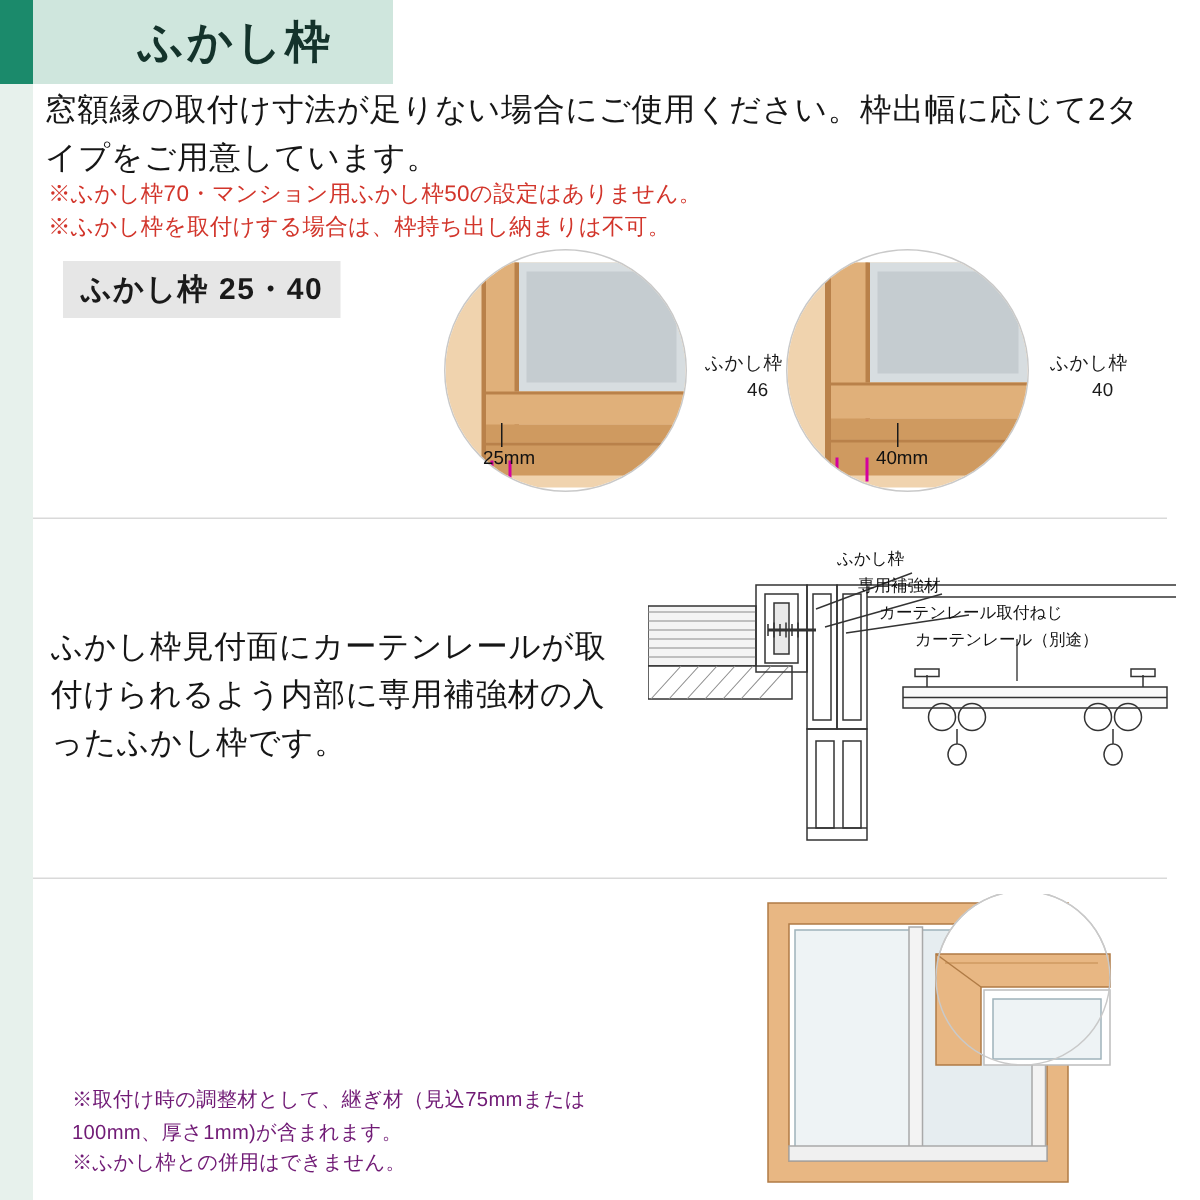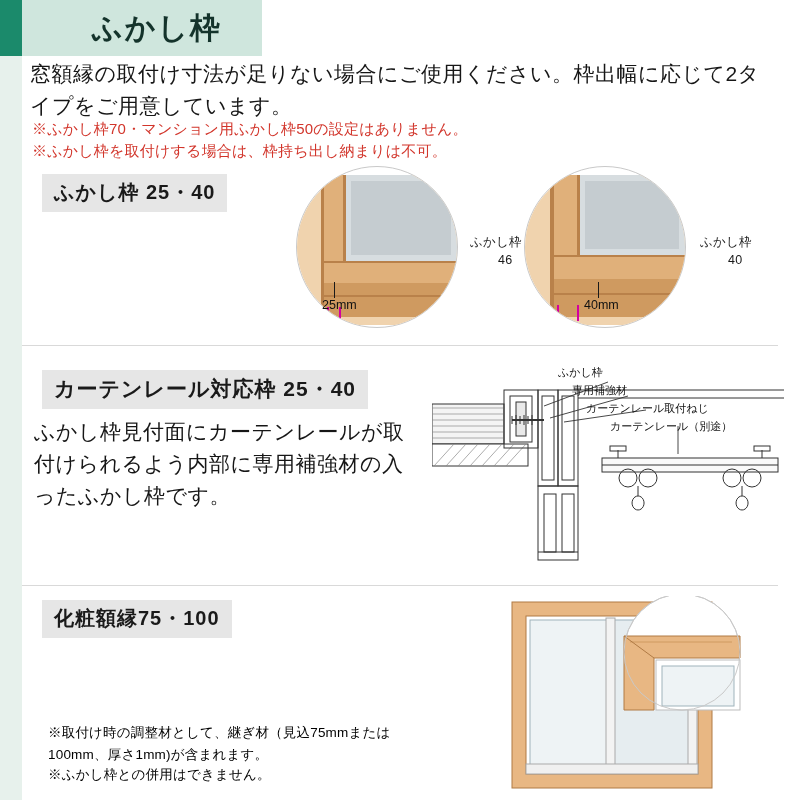--- a/index.html
+++ b/index.html
@@ -52,21 +52,21 @@
   .hr.h2{top:585px;}
 
   
   .para{
     position:absolute;font-size:21px;line-height:1.52;letter-spacing:0.5px;color:#161616;font-family:Liberation Mono, monospace;
   }
   .para.p2{left:34px;top:418px;width:390px;}
   .para.p3{left:34px;top:645px;width:380px;}
 
   .smallnote{
-    position:absolute;font-size:13.5px;line-height:1.6;color:#000000;letter-spacing:0.2px;
+    position:absolute;font-size:13.5px;line-height:1.6;color:#701a75;letter-spacing:0.2px;
   }
   .smallnote.n1{left:48px;top:722px;width:400px;}
   .smallnote.n2{left:48px;top:764px;width:400px;}
 
   
   .circ{
     position:absolute;border-radius:50%;background:#ffffff;
     border:1px solid #c9c9c9;overflow:hidden;
   }
   .circ.c1{left:296px;top:166px;width:160px;height:160px;}
@@ -153,21 +153,20 @@
     <div class="magenta" style="left:32px;top:138px;width:2px;height:16px;"></div>
     <div class="magenta" style="left:52px;top:138px;width:2px;height:16px;"></div>
   </div>
   <div class="dimtxt" style="left:584px;top:298px;">40mm</div>
   <div class="arrowline" style="left:598px;top:282px;width:1px;height:16px;"></div>
   <div class="lbl" style="left:700px;top:234px;">ふかし枠</div>
   <div class="lbl" style="left:728px;top:252px;">40</div>
 
   <div class="hr h1"></div>
 
-  <div class="chip s2">カーテンレール対応枠 25・40</div>
   <div class="para p2">ふかし枠見付面にカーテンレールが取付けられるよう内部に専用補強材の入ったふかし枠です。</div>
 
   <div class="fig2">
     <svg width="352" height="222" viewBox="0 0 352 222">
       <g stroke="#333" stroke-width="1" fill="none">
 
         <rect x="0" y="42" width="72" height="40" fill="#f4f4f4"></rect>
         <g stroke="#8a8a8a" stroke-width="0.7">
           <line x1="0" y1="46" x2="72" y2="46"></line>
           <line x1="0" y1="52" x2="72" y2="52"></line>
@@ -233,21 +232,20 @@
         <text x="126" y="14">ふかし枠</text>
         <text x="140" y="32">専用補強材</text>
         <text x="154" y="50">カーテンレール取付ねじ</text>
         <text x="178" y="68">カーテンレール（別途）</text>
       </g>
     </svg>
   </div>
 
   <div class="hr h2"></div>
 
-  <div class="chip s3">化粧額縁75・100</div>
   <div class="smallnote n1">※取付け時の調整材として、継ぎ材（見込75mmまたは100mm、厚さ1mm)が含まれます。</div>
   <div class="smallnote n2">※ふかし枠との併用はできません。</div>
 
   <div class="fig3">
     <svg width="352" height="200" viewBox="0 0 352 200">
 
       <rect x="82" y="6" width="200" height="186" fill="#e8b783" stroke="#b07b45" stroke-width="1"></rect>
       <rect x="96" y="20" width="172" height="158" fill="#ffffff" stroke="#b07b45" stroke-width="1"></rect>
 
       <rect x="100" y="24" width="80" height="150" fill="#eef3f5" stroke="#9fb3bb" stroke-width="1"></rect>

